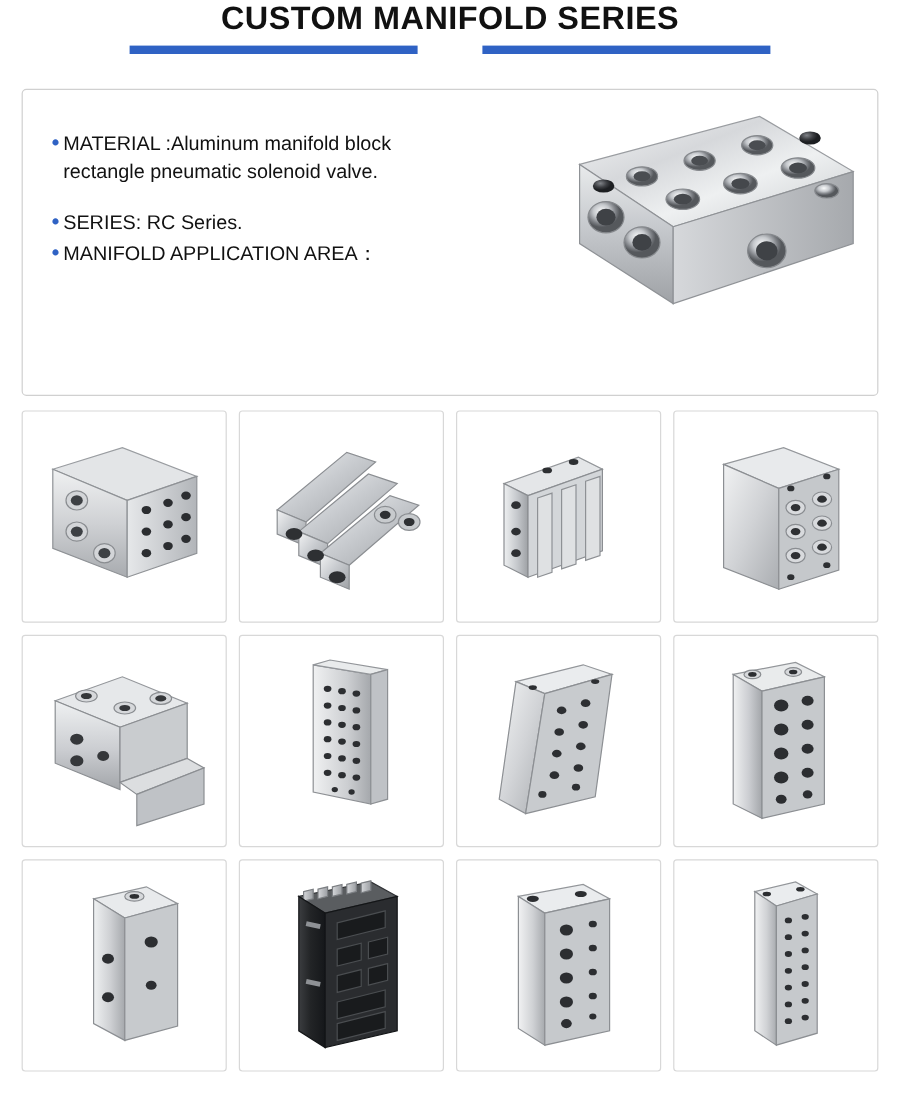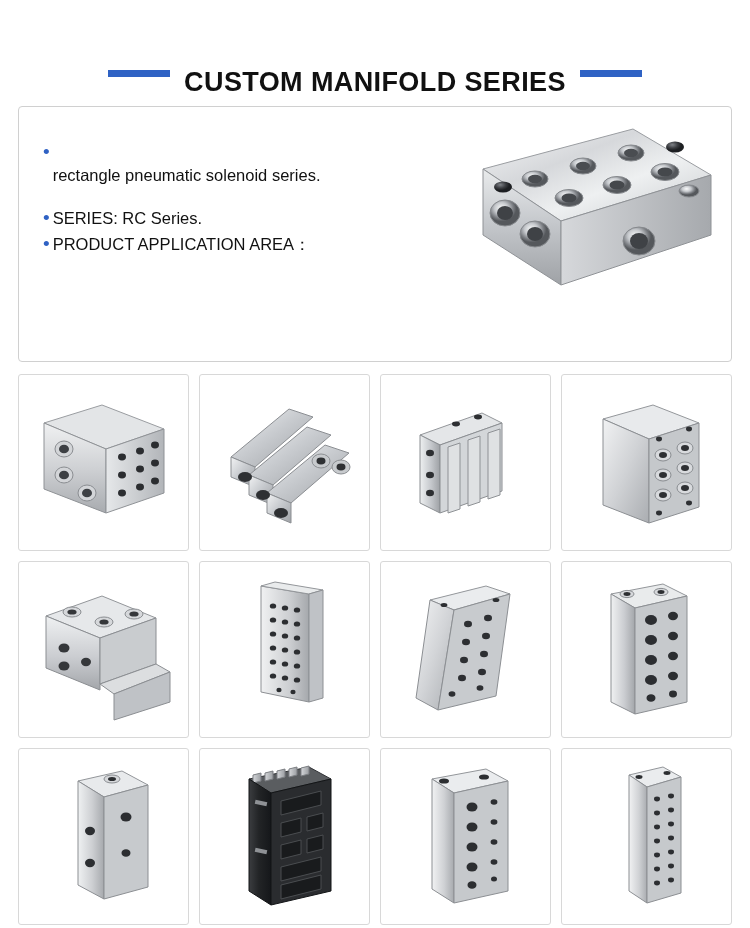--- a/index.html
+++ b/index.html
@@ -13,23 +13,22 @@
     position: relative;
     width: 750px; height: 928px;
     background: #fff;
   }
 
   
   .header {
     position: relative;
     height: 66px;
     display: flex;
-    align-items: flex-end;
+    align-items: flex-start;
     justify-content: center;
-    margin-top: 32px;
   }
   .header-rule {
     position: absolute;
     top: 38px;
     height: 7px;
     width: 240px;
     background: #2f62c4;
   }
   .header-rule.left { left: 108px; }
   .header-rule.right { right: 108px; }
@@ -117,36 +116,36 @@
     <div class="header-rule right"></div>
     <div class="header-title">CUSTOM MANIFOLD SERIES</div>
   </div>
 
   <div class="info-panel">
     <div class="info-text">
 
       <div class="bullet-line">
         <span class="dot">•</span>
         <span class="txt">
-          <br>
-          <span>rectangle pneumatic solenoid series.</span>
+          <span>MATERIAL :Aluminum manifold block</span><br>
+          <span>rectangle pneumatic solenoid valve.</span>
         </span>
       </div>
 
       <div class="bullet-gap"></div>
 
       <div class="bullet-line">
         <span class="dot">•</span>
         <span class="txt">SERIES: RC Series.</span>
       </div>
 
       <div class="bullet-line">
         <span class="dot">•</span>
         <span class="txt">
-          <span>PRODUCT APPLICATION AREA：</span><br>
+          <span>MANIFOLD APPLICATION AREA：</span><br>
         </span>
       </div>
 
     </div>
 
     <div class="hero-img">
       <svg viewBox="0 0 290 230" width="290" height="230" style="position:absolute;left:4px;top:10px;">
         <defs>
           <linearGradient id="topFace" x1="0" y1="0" x2="1" y2="1">
             <stop offset="0%" stop-color="#f4f5f6"></stop>

